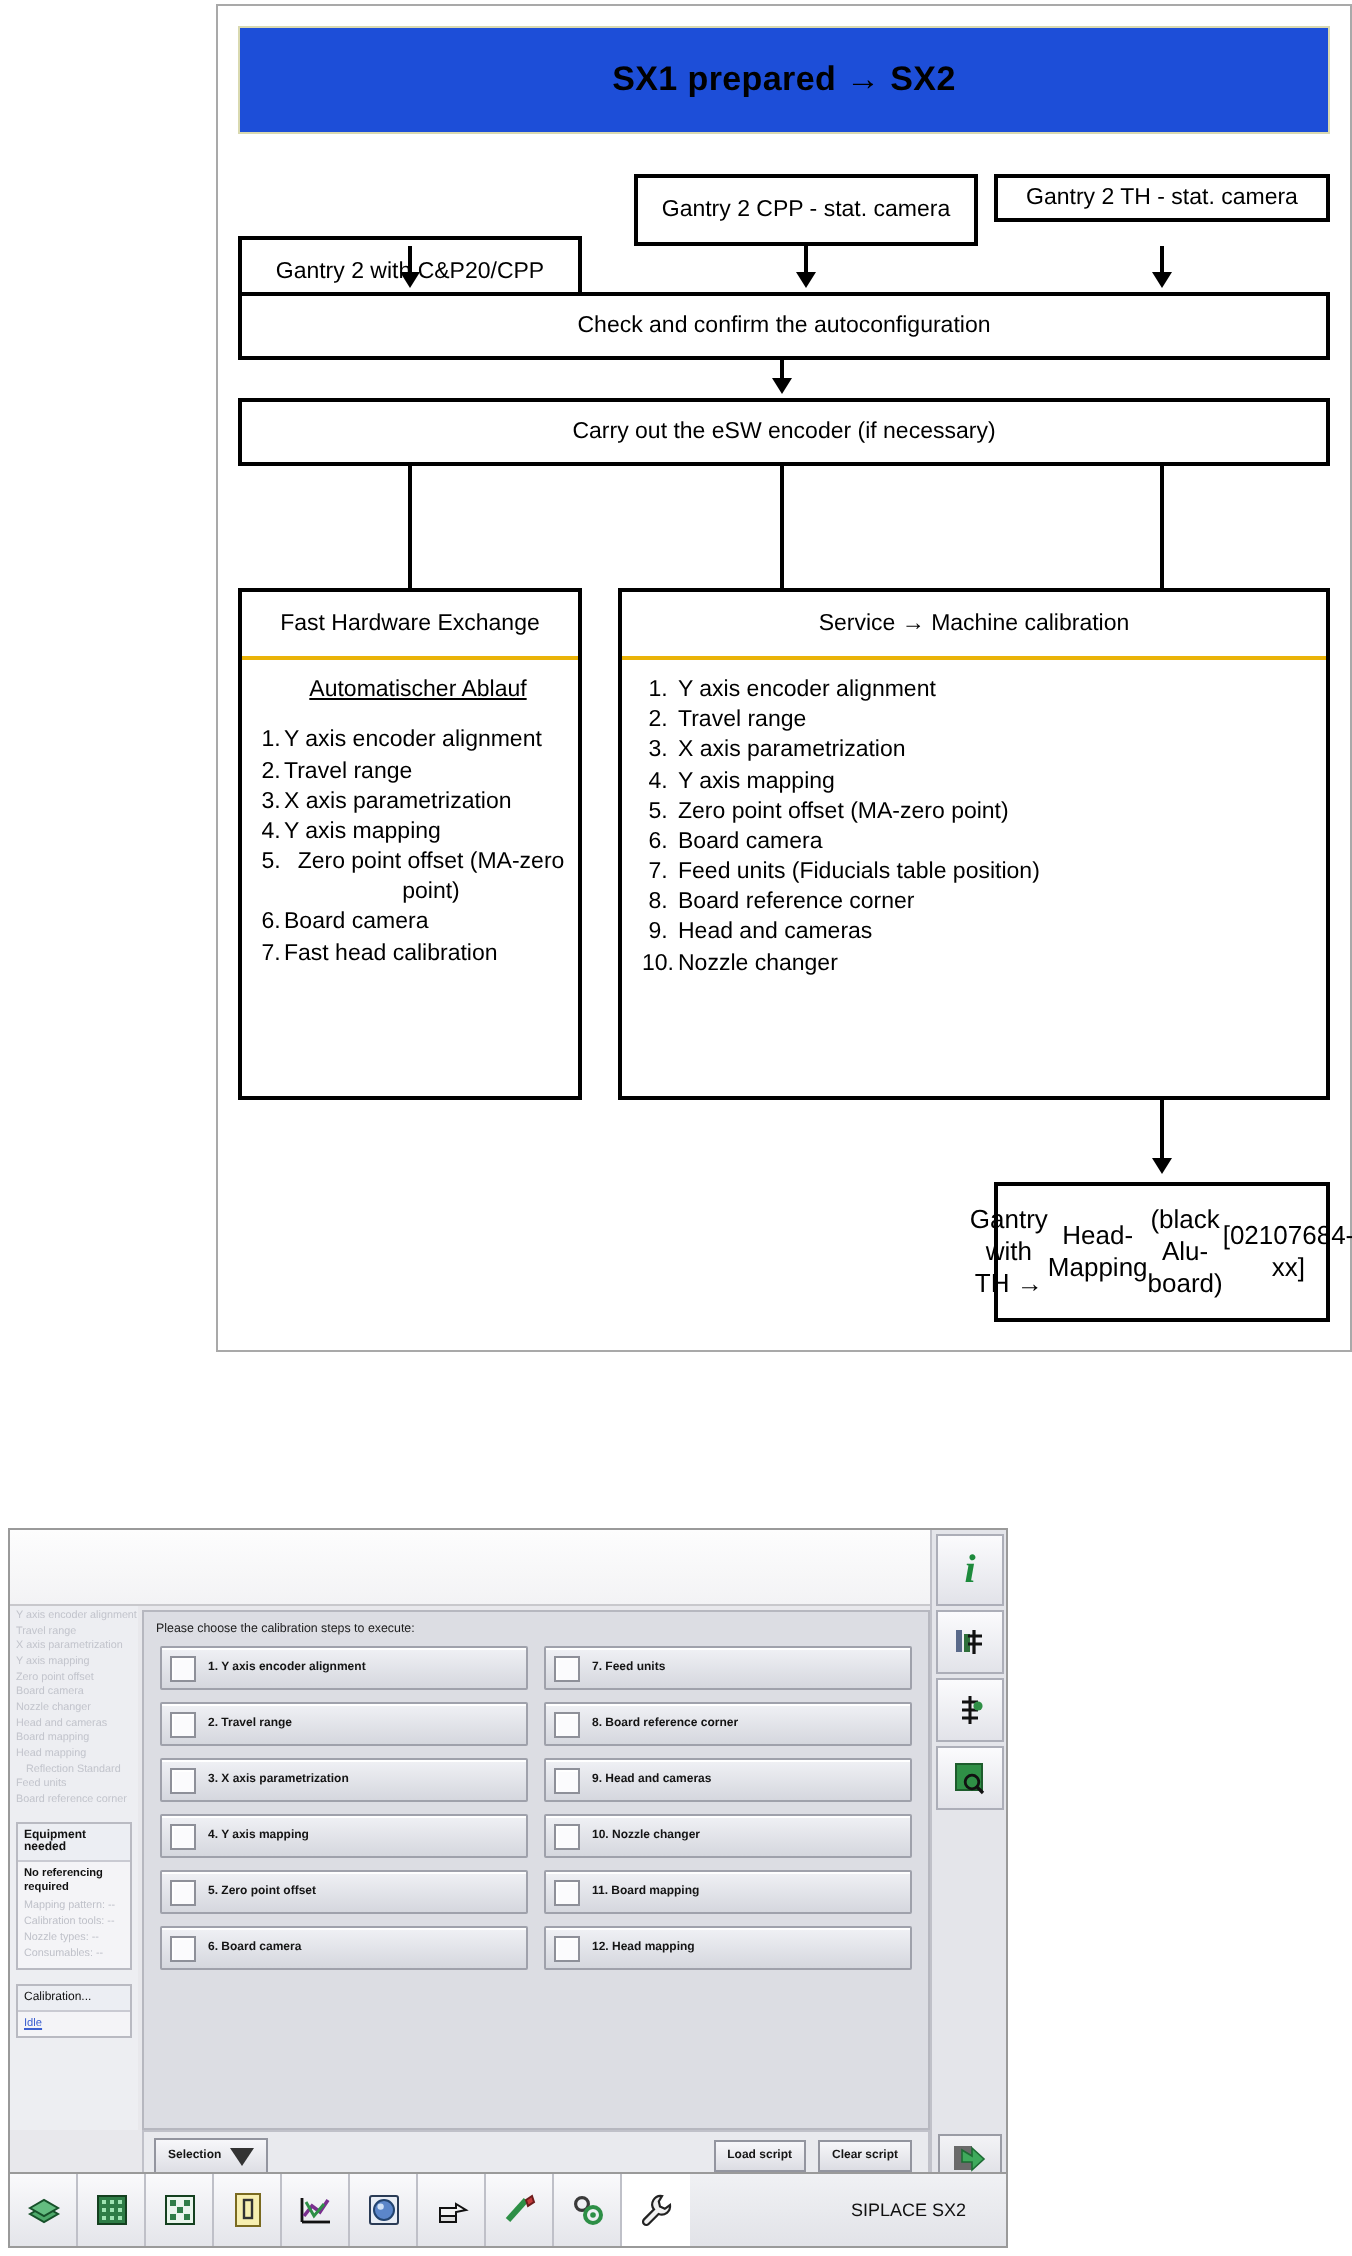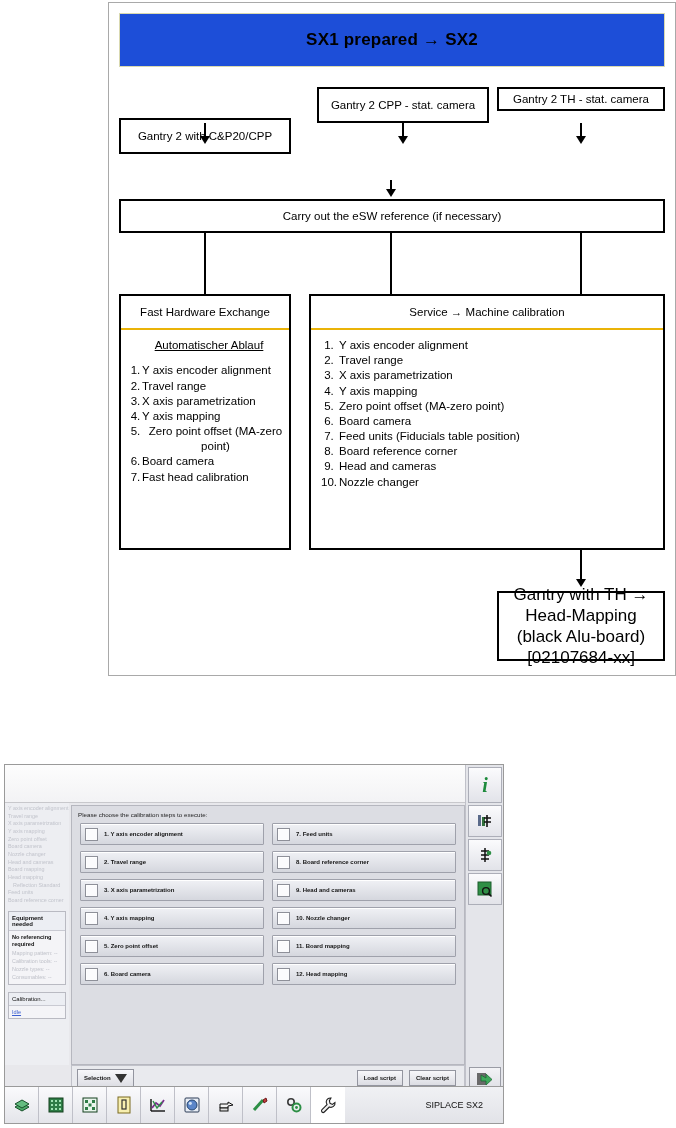--- a/index.html
+++ b/index.html
@@ -69,22 +69,22 @@
     line-height: 1.32;
     display: flex;
     margin-bottom: 0px;
   }
   .lbox-left .lbox-body li .num  { width: 13px; flex: none; }
   .lbox-right .lbox-body li .num { width: 20px; flex: none; }
   .lbox-left .lbox-body li .txt { padding-left: 0px; }
 
   .endbox {
     left: 388px; top: 588px; width: 168px; height: 70px;
-    font-size: 17px;
-    flex-direction: column;
+    font-size: 13px;
+    flex-direction: row;
   }
   .endbox div { width: 100%; }
 
   
   .vline { position: absolute; width: 2px; background: #000; }
   .arrowhead {
     position: absolute;
     width: 0; height: 0;
     border-left: 5px solid transparent;
     border-right: 5px solid transparent;
@@ -250,25 +250,26 @@
     <div class="fbox g2">Gantry 2 CPP  -  stat. camera</div>
     <div class="fbox g3">Gantry 2 TH  -  stat. camera</div>
 
     <div class="vline" style="left:95px;  top:120px; height:15px;"></div>
     <div class="arrowhead" style="left:91px; top:133px;"></div>
     <div class="vline" style="left:293px; top:120px; height:15px;"></div>
     <div class="arrowhead" style="left:289px; top:133px;"></div>
     <div class="vline" style="left:471px; top:120px; height:15px;"></div>
     <div class="arrowhead" style="left:467px; top:133px;"></div>
 
+    <div class="fbox wide1">Check and confirm the autoconfiguration</div>
 
     <div class="vline" style="left:281px; top:177px; height:11px;"></div>
     <div class="arrowhead" style="left:277px; top:186px;"></div>
 
-    <div class="fbox wide2">Carry out the eSW reference (if necessary)</div>
+    <div class="fbox wide2">Carry out the eSW encoder (if necessary)</div>
 
     <div class="vline" style="left:95px;  top:230px; height:88px;"></div>
     <div class="arrowhead" style="left:91px; top:316px;"></div>
     <div class="vline" style="left:281px; top:230px; height:88px;"></div>
     <div class="arrowhead" style="left:277px; top:316px;"></div>
     <div class="vline" style="left:471px; top:230px; height:88px;"></div>
     <div class="arrowhead" style="left:467px; top:316px;"></div>
 
     <div class="fbox lbox-left">
       <div class="lbox-head">Fast Hardware Exchange</div>

